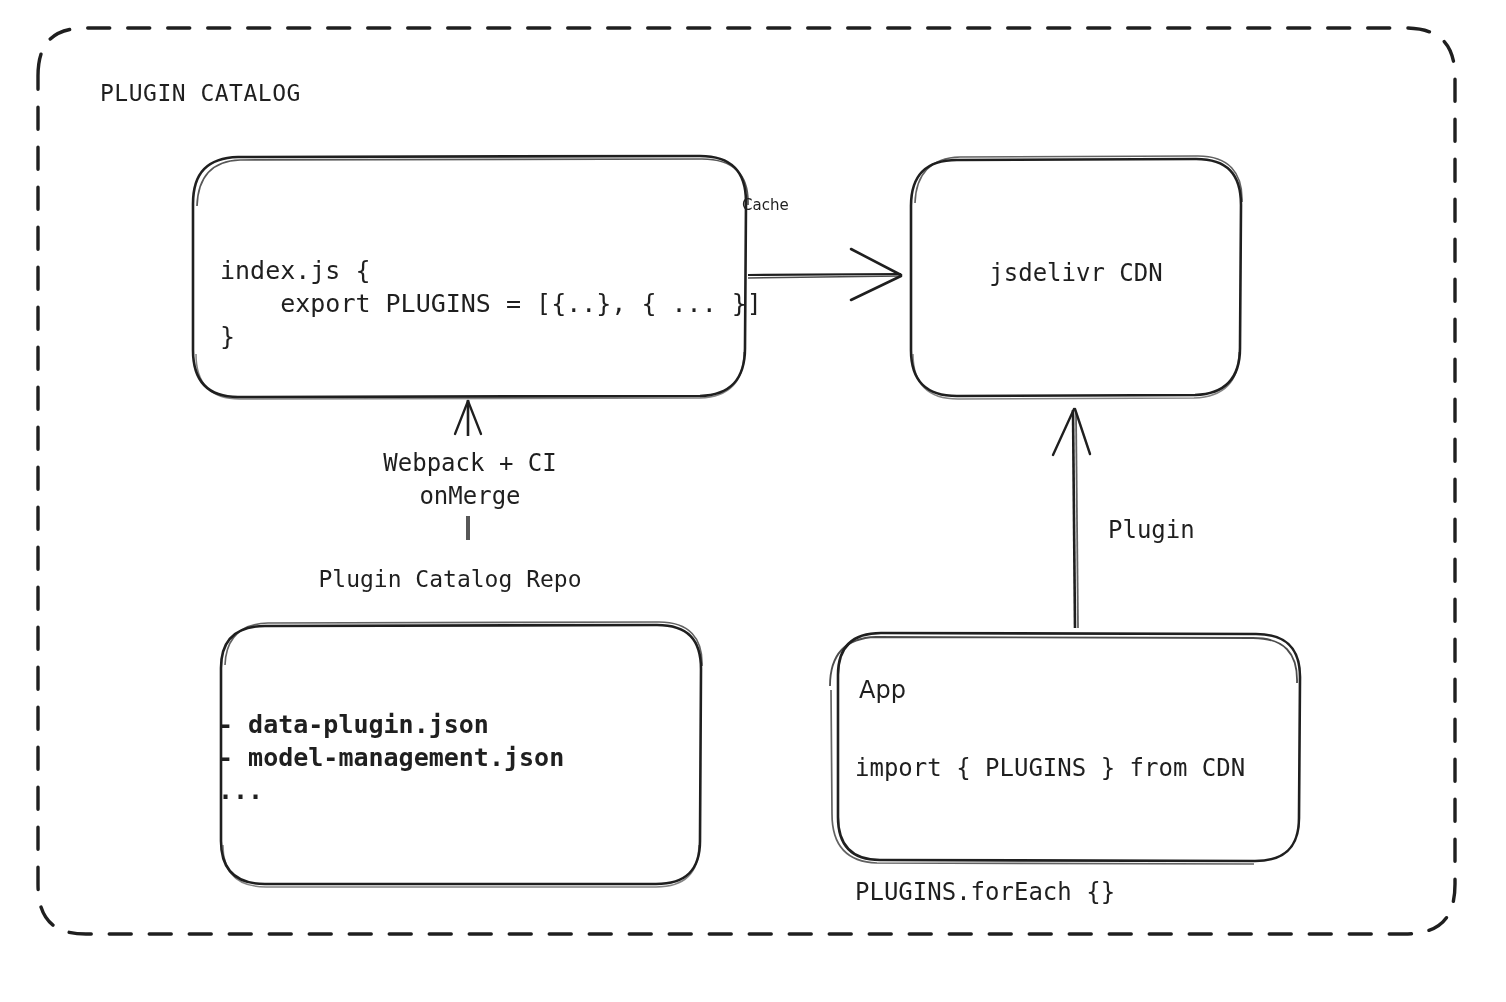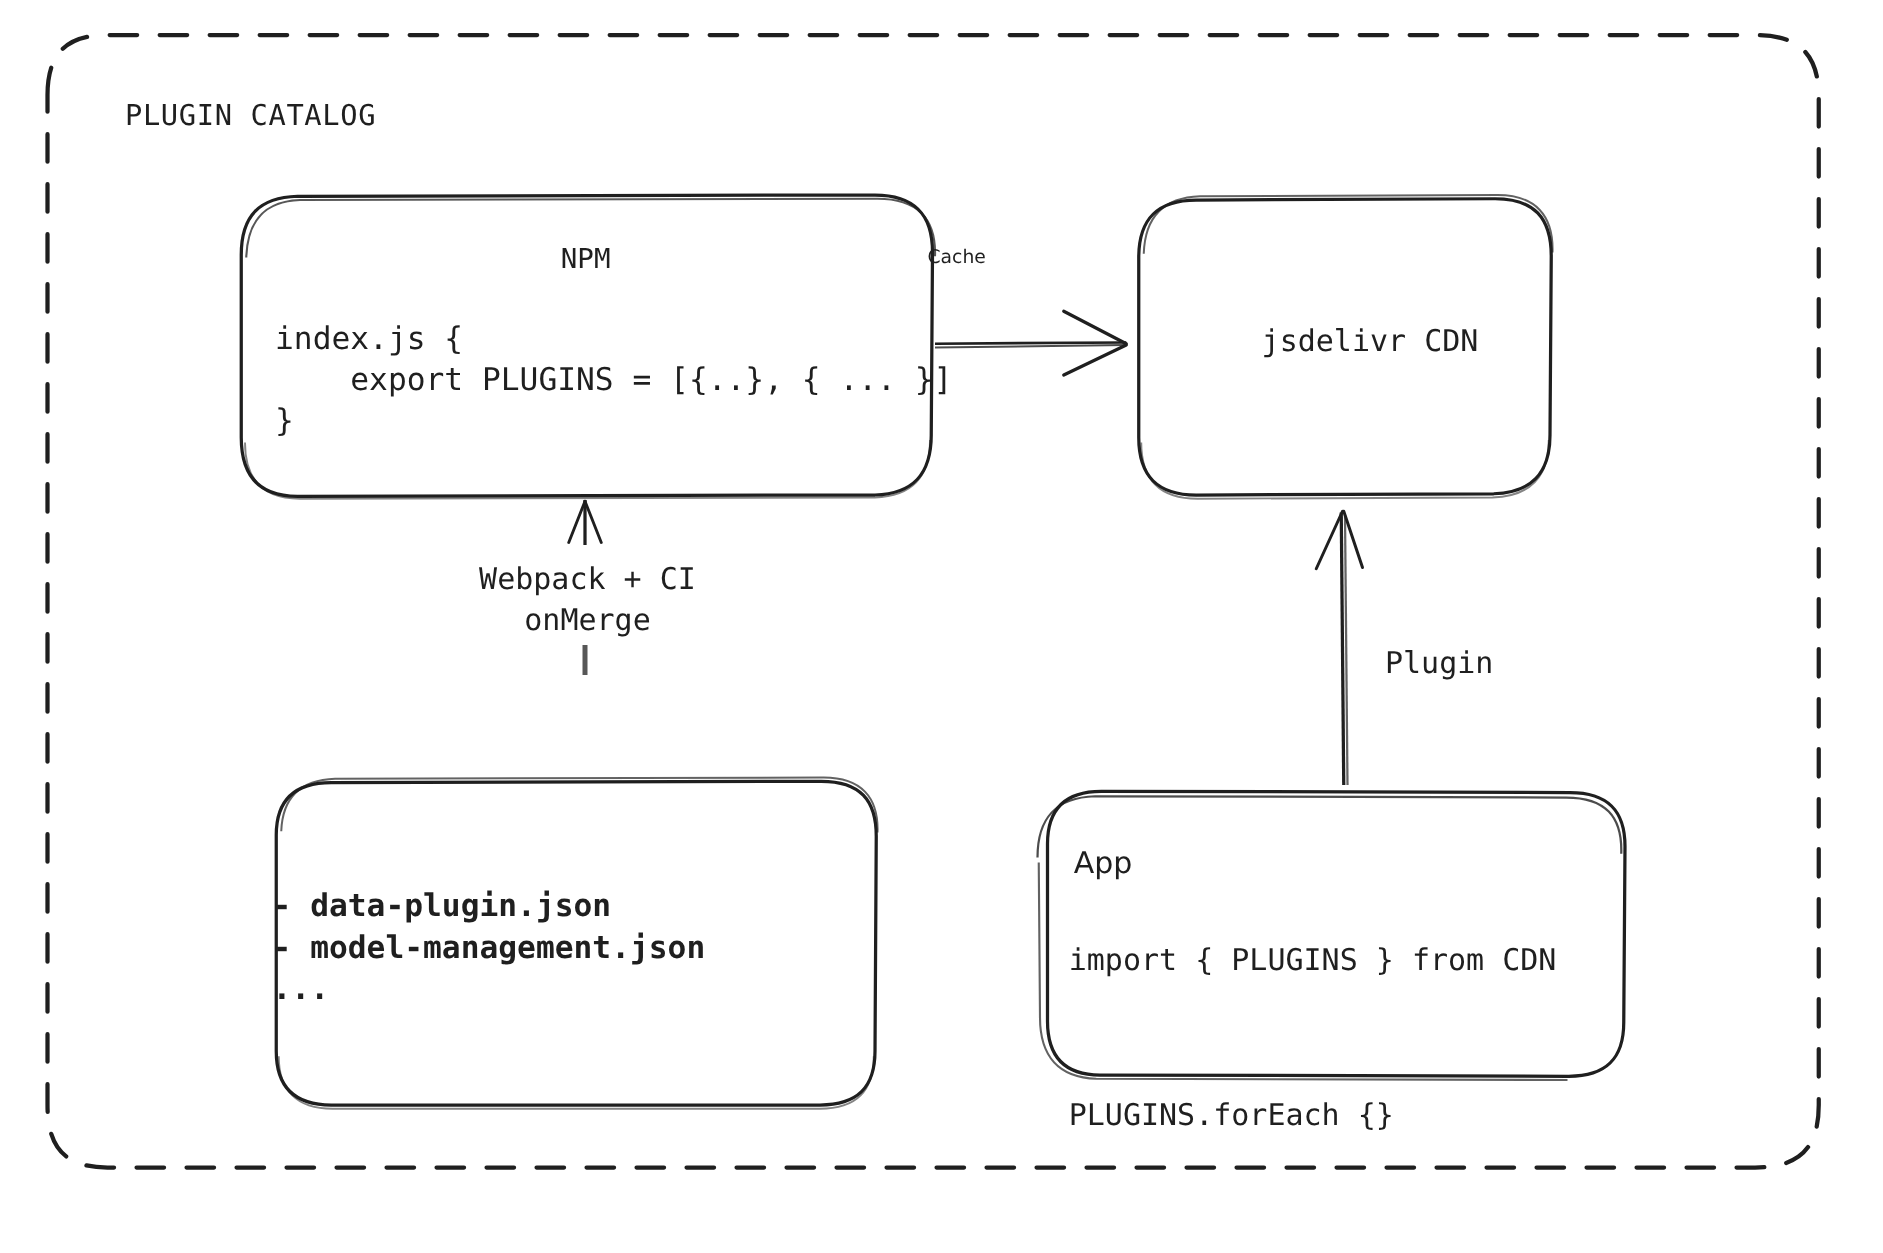--- a/index.html
+++ b/index.html
@@ -64,21 +64,20 @@
     font-size: 25px;
     line-height: 33px;
   }
 
   #cdn-title {
     left: 912px;
     top: 261px;
     width: 328px;
     text-align: center;
     font-size: 24px;
-    margin-left: 20px;
   }
 
   #cache-label {
     left: 742px;
     top: 198px;
     font-size: 15px;
   }
 
   #build-label {
     left: 340px;
@@ -239,32 +238,32 @@
       <path d="M 1075,628 L 1073,410" fill="none" stroke="#1f1f1f" stroke-width="2.6"></path>
       <path d="M 1078,628 L 1076,412" fill="none" stroke="#1f1f1f" stroke-width="1.8" opacity="0.7"></path>
       <path d="M 1053,455 L 1074,409" fill="none" stroke="#1f1f1f" stroke-width="2.4" stroke-linecap="round"></path>
       <path d="M 1090,454 L 1075,409" fill="none" stroke="#1f1f1f" stroke-width="2.4" stroke-linecap="round"></path>
     </g>
 
   </svg>
 
   <div class="txt mono" id="container-title">PLUGIN CATALOG</div>
 
-  <div class="txt mono" id="npm-title">NPM</div>
   <div class="txt mono" id="npm-code">index.js {
     export PLUGINS = [{..}, { ... }]
 }</div>
 
   <div class="txt mono" id="cdn-title">jsdelivr CDN</div>
 
   <div class="txt sans" id="cache-label">Cache</div>
 
   <div class="txt mono" id="build-label">Webpack + CI
 onMerge</div>
 
+  <div class="txt mono" id="repo-title">Plugin Catalog Repo</div>
   <div class="txt mono" id="repo-list">- data-plugin.json
 - model-management.json
 ...</div>
 
   <div class="txt mono" id="import-label">Plugin</div>
 
   <div class="txt sans" id="app-title">App</div>
   <div class="txt mono" id="app-code">import { PLUGINS } from CDN
 
 PLUGINS.forEach {}</div>

